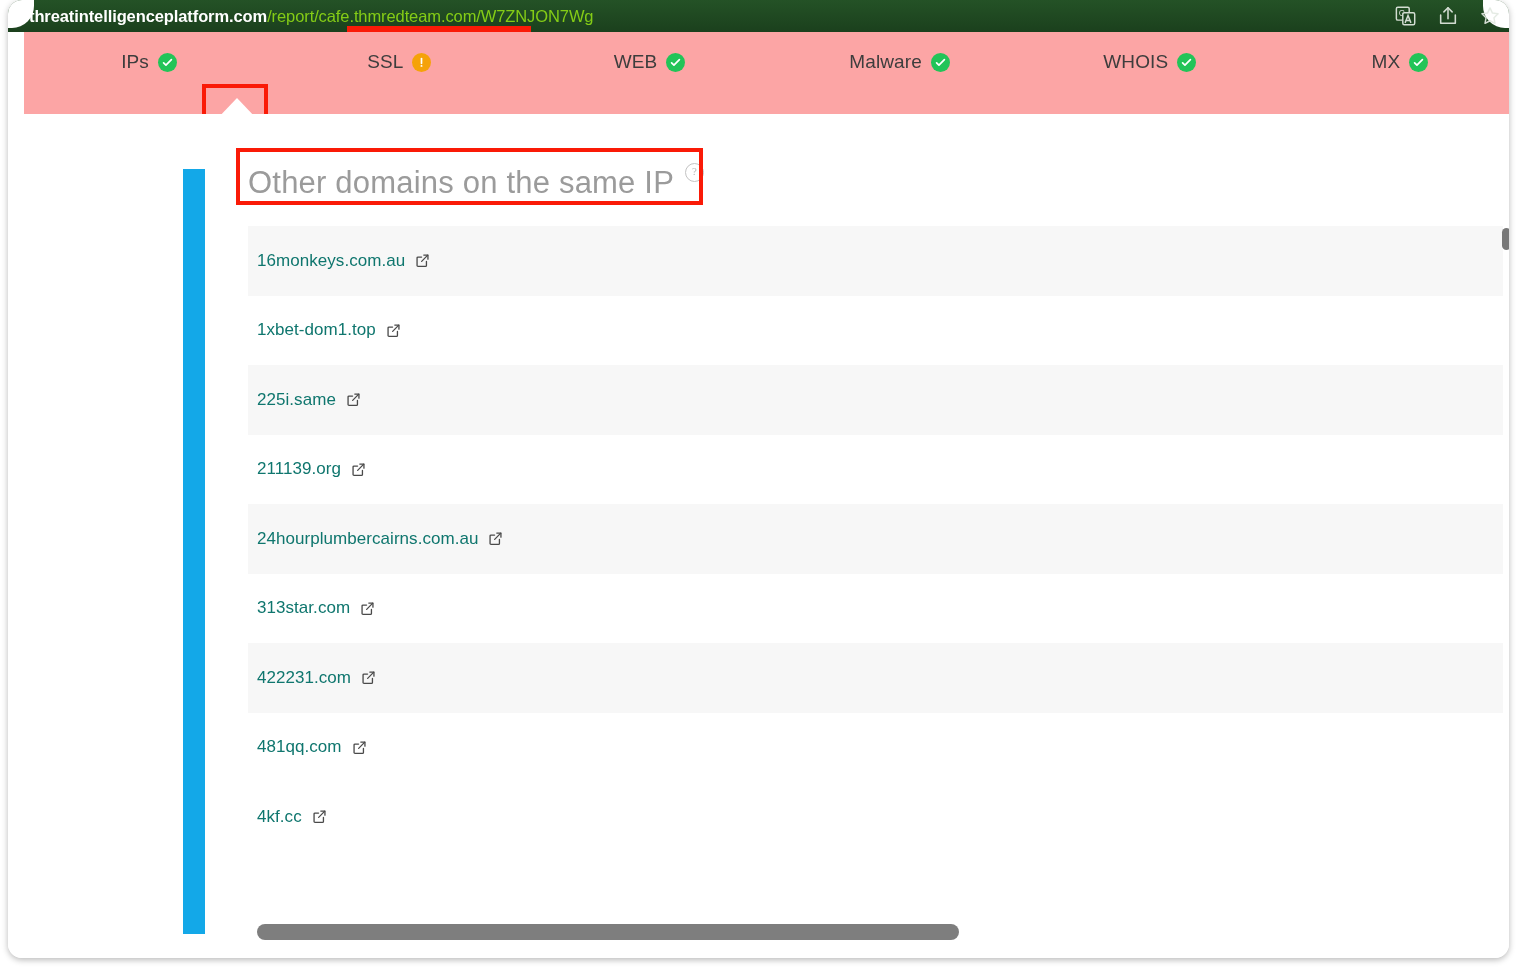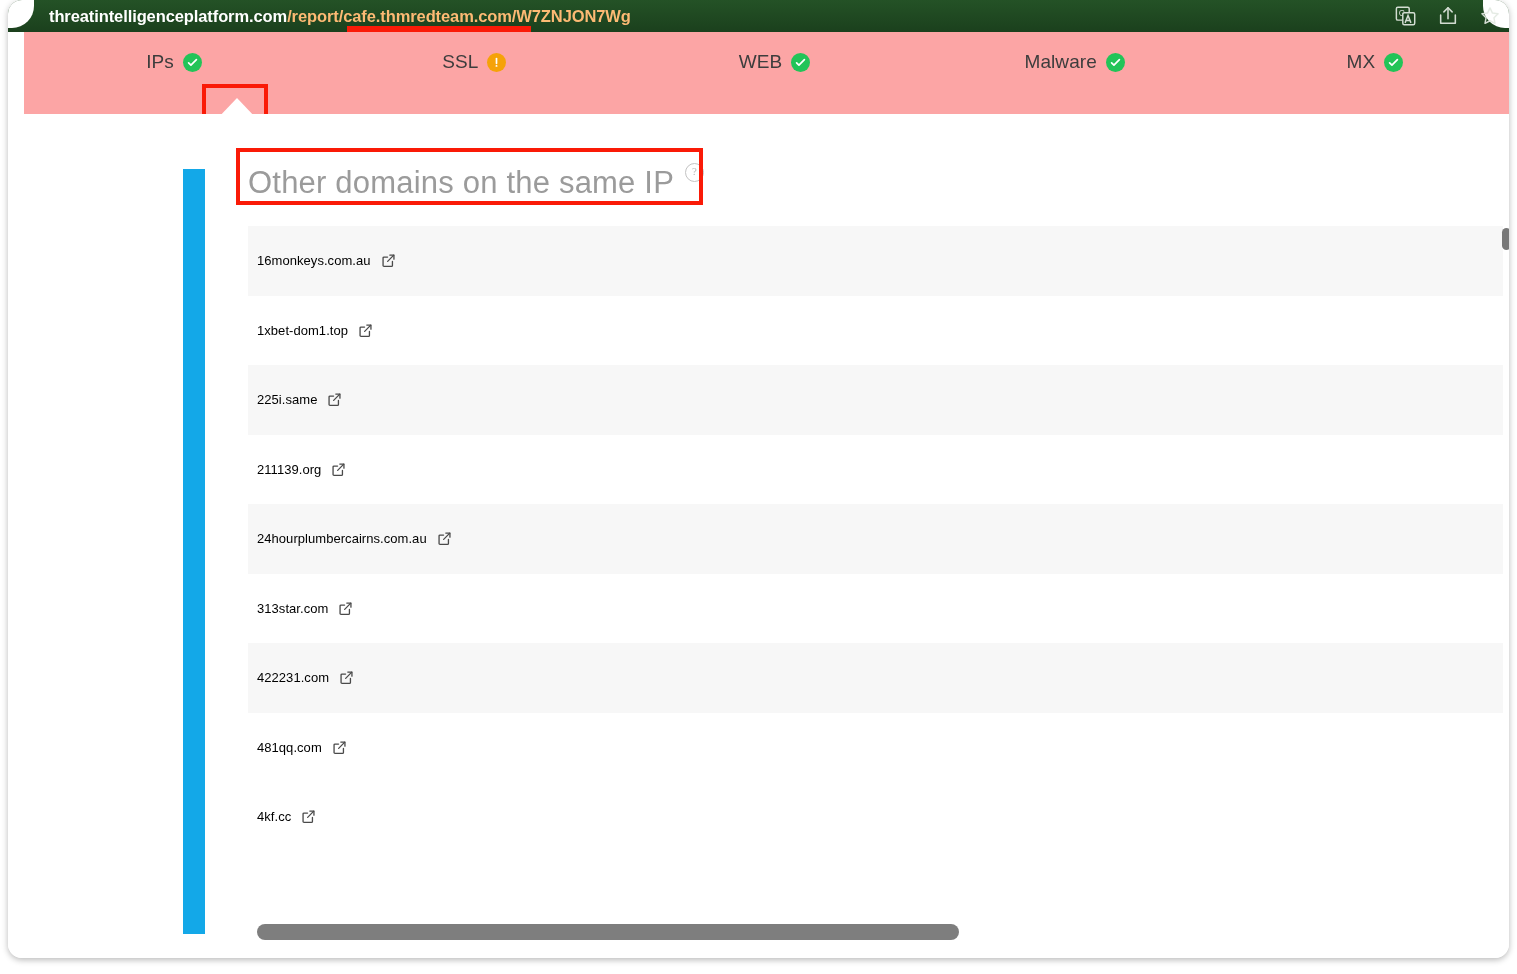--- a/index.html
+++ b/index.html
@@ -59,25 +59,23 @@
     font-size: 16.5px;
     line-height: 24px;
     letter-spacing: -0.1px;
     white-space: nowrap;
     color: #d7e3d6;
     z-index: 4;
   }
   .url-text .host {
     color: #ffffff;
     font-weight: bold;
-    margin-left: 20px;
   }
   .url-text .path {
-    color: #fdba74;
-    font-weight: bold;
+    color: #84cc16;
   }
   
   .url-underline {
     position: absolute;
     left: 339px;
     top: 26px;
     width: 184px;
     height: 6px;
     background: #fa1a07;
     z-index: 6;
@@ -257,22 +255,22 @@
     position: relative;
     height: 69.5px;
     display: flex;
     align-items: center;
     padding-left: 9px;
     box-sizing: border-box;
     background: #ffffff;
   }
   .domain-row.alt { background: #f7f7f7; }
   .domain-link {
-    font-size: 13px;
-    color: #000000;
+    font-size: 17px;
+    color: #0f766e;
     text-decoration: none;
     letter-spacing: 0.05px;
     cursor: pointer;
   }
   .ext-icon {
     display: inline-block;
     margin-left: 10px;
     width: 15px;
     height: 15px;
     vertical-align: -2px;
@@ -393,20 +391,28 @@
 
         <div class="tab">
           <span class="tab-label">Malware</span>
           <span class="badge ok">
             <svg viewBox="0 0 20 20" width="13" height="13">
                 <path d="M4 10.5l3.6 3.6L16 5.6" stroke="#ffffff" stroke-width="2.6" fill="none" stroke-linecap="round" stroke-linejoin="round"></path>
               </svg>
           </span>
         </div>
 
+        <div class="tab">
+          <span class="tab-label">WHOIS</span>
+          <span class="badge ok">
+            <svg viewBox="0 0 20 20" width="13" height="13">
+                <path d="M4 10.5l3.6 3.6L16 5.6" stroke="#ffffff" stroke-width="2.6" fill="none" stroke-linecap="round" stroke-linejoin="round"></path>
+              </svg>
+          </span>
+        </div>
 
         <div class="tab">
           <span class="tab-label">MX</span>
           <span class="badge ok">
             <svg viewBox="0 0 20 20" width="13" height="13">
                 <path d="M4 10.5l3.6 3.6L16 5.6" stroke="#ffffff" stroke-width="2.6" fill="none" stroke-linecap="round" stroke-linejoin="round"></path>
               </svg>
           </span>
         </div>
 

